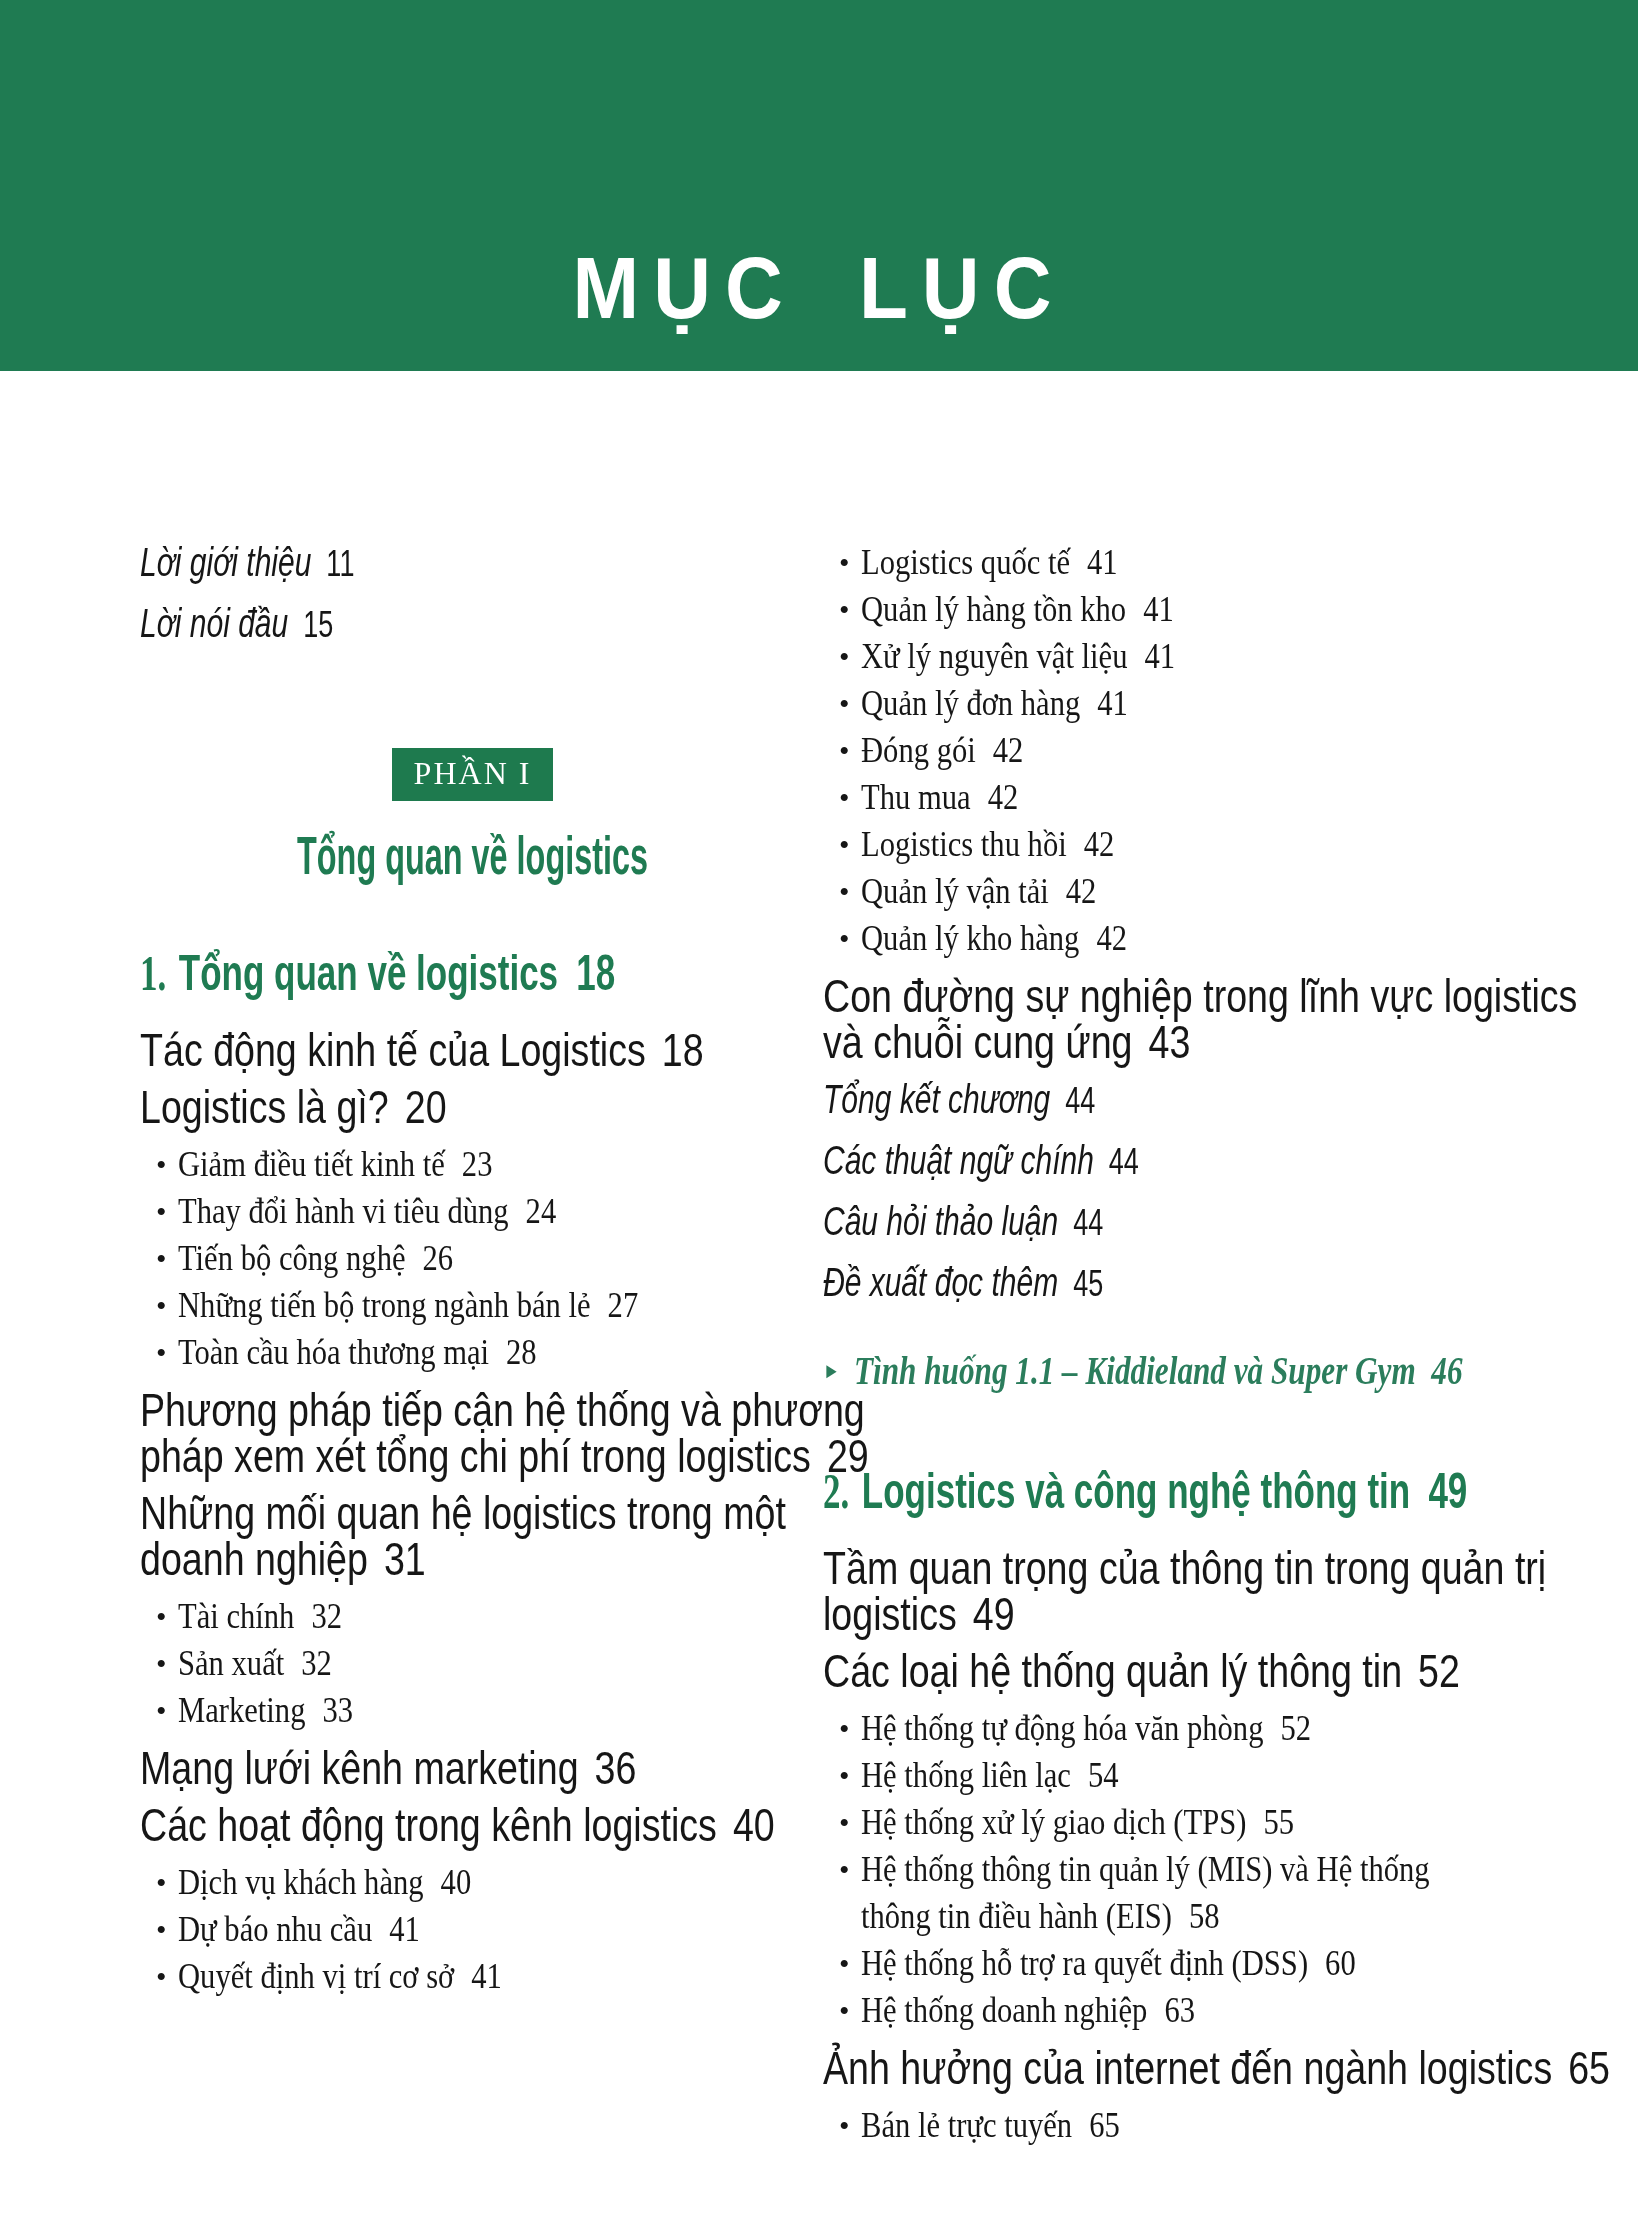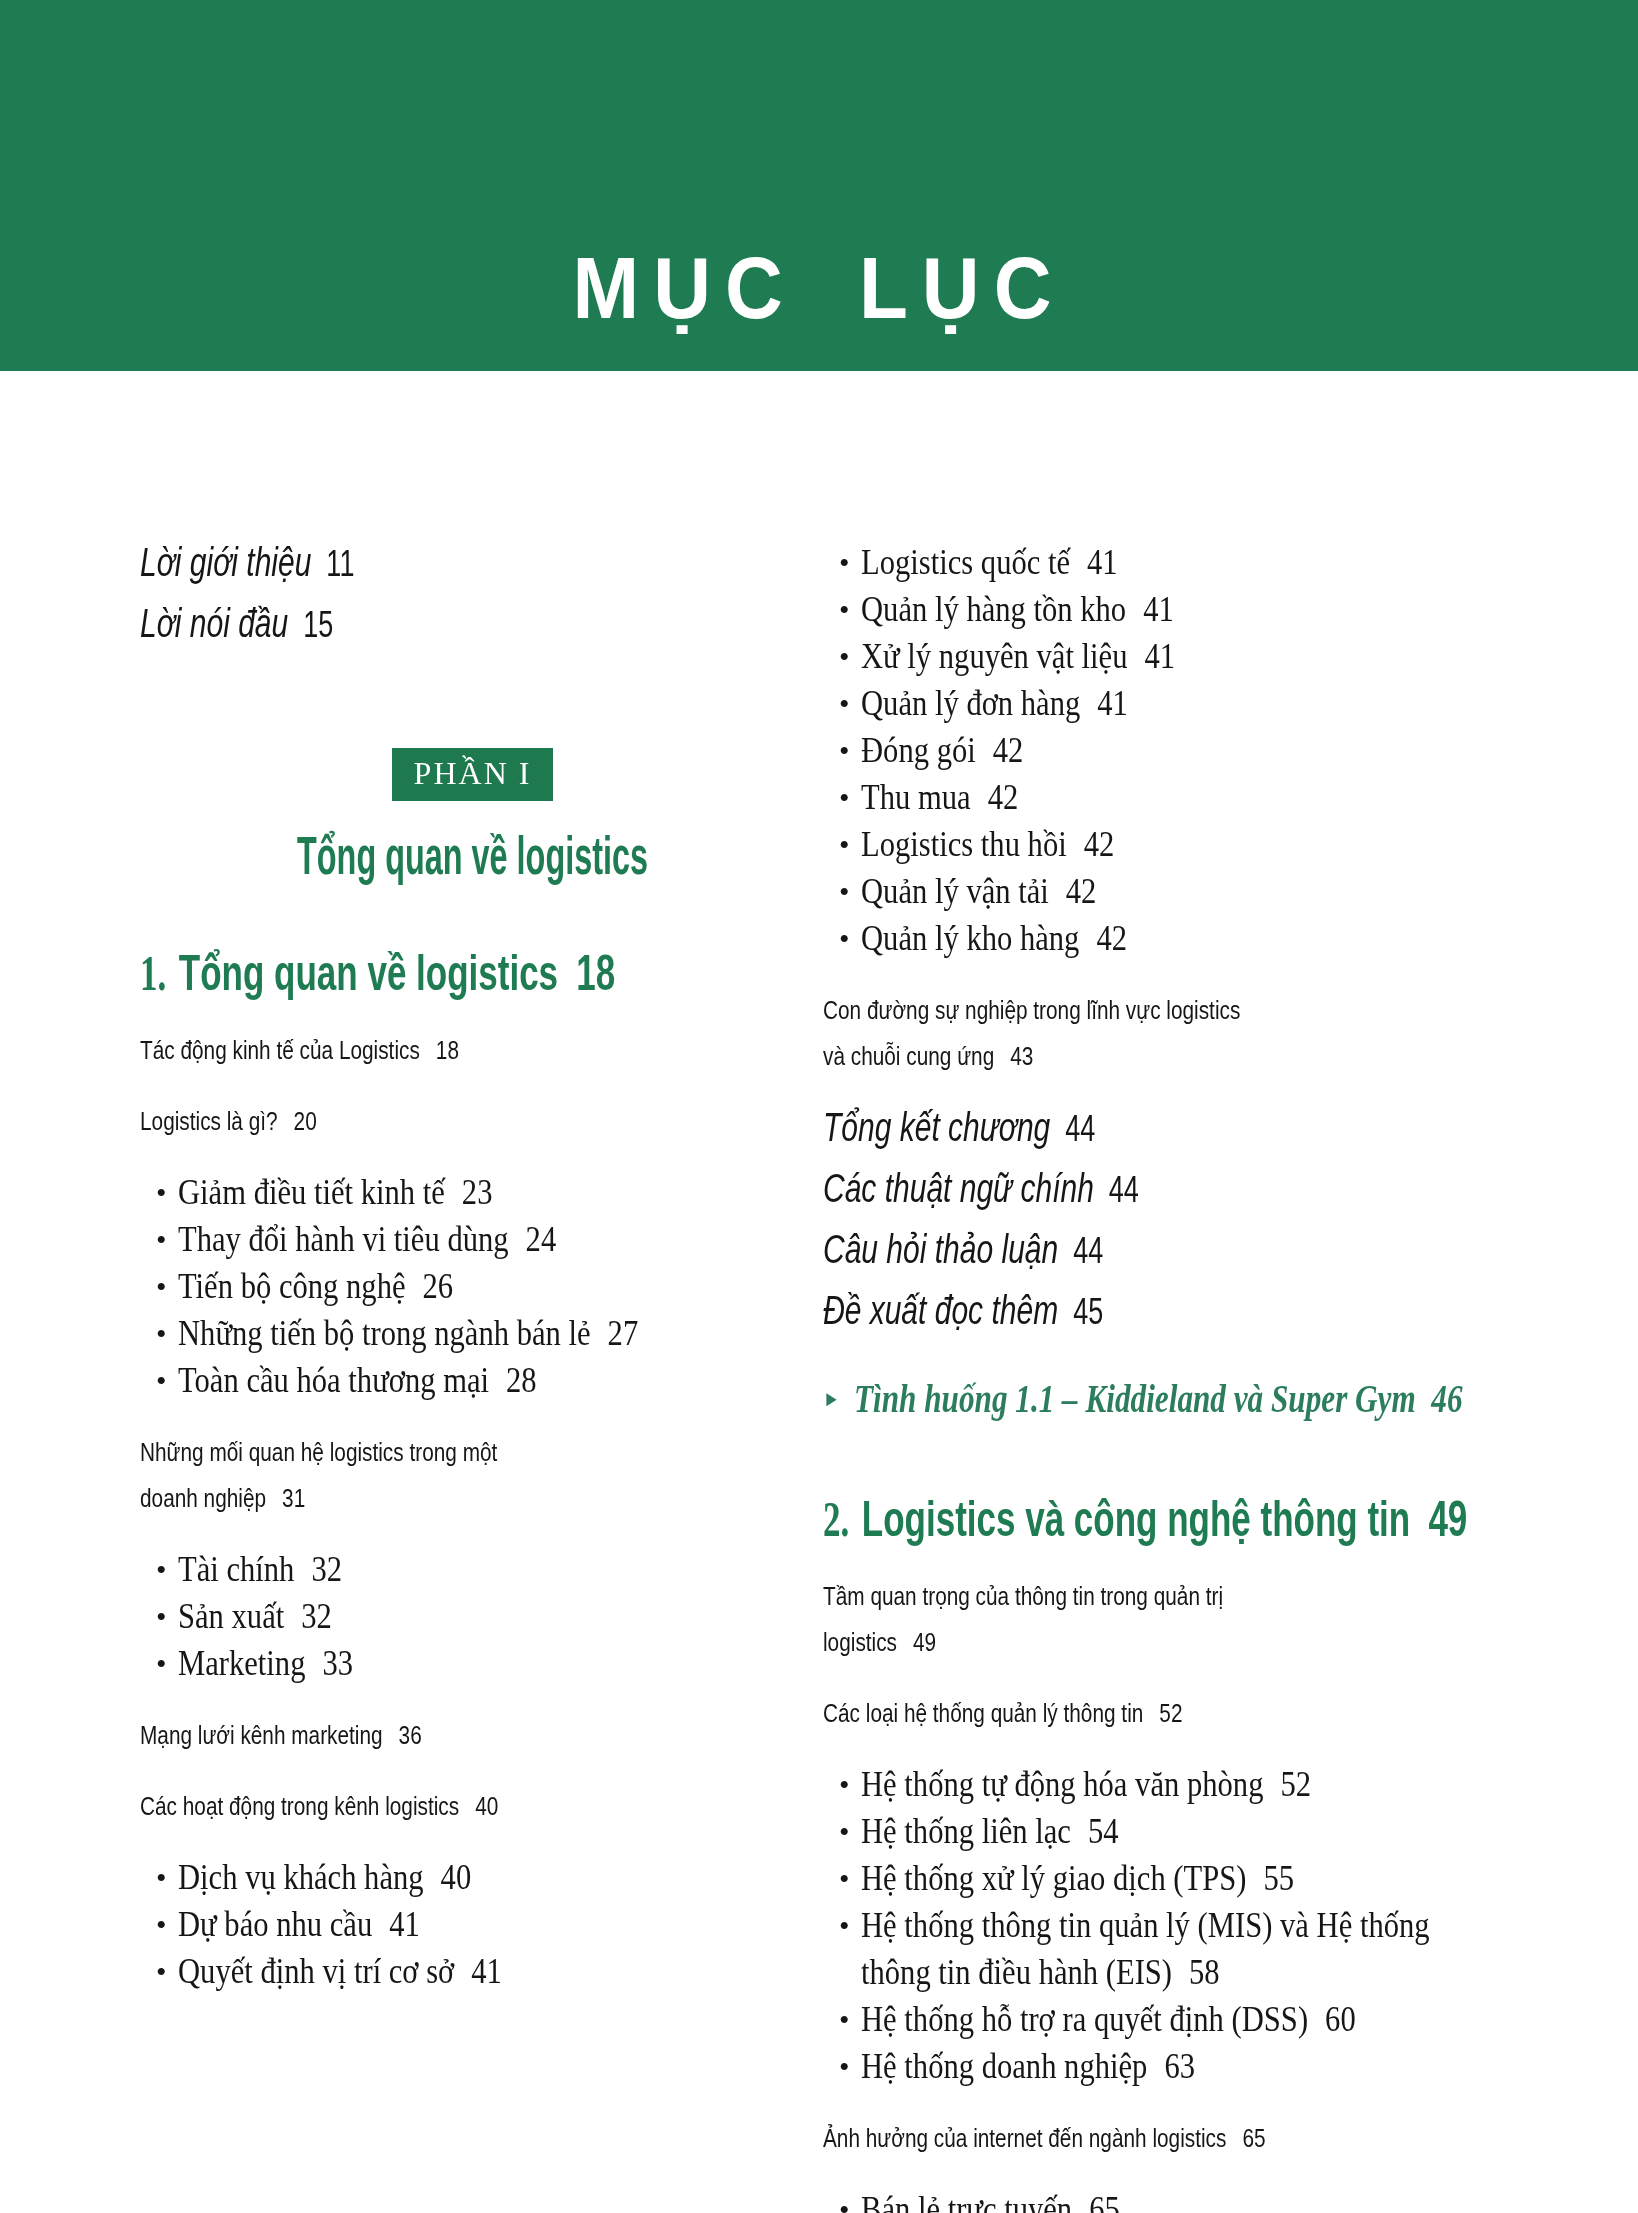--- a/index.html
+++ b/index.html
@@ -20,21 +20,21 @@
   }
   
   .content{
     display:flex;gap:18px;padding:168px 40px 0 140px;box-sizing:border-box;
   }
   .col-left{width:665px;flex:none;}
   .col-right{flex:1;min-width:0;}
   .entry{position:relative;}
   .line{display:block;white-space:nowrap;transform-origin:0 50%;}
   
-  .e-section{font-size:26px;line-height:46px;margin:25px 0;}
+  .e-section{font-size:47px;line-height:46px;margin:11px 0;}
   .e-section .line{transform:scaleX(.80);}
   
   .e-frontmatter{font-size:40px;line-height:46px;font-style:italic;margin:0 0 13px;}
   .e-frontmatter .line{transform:scaleX(.75);}
   .e-frontmatter .pg{font-style:normal;font-size:36px;}
   
   .e-bullet{
     font-family:"Liberation Serif",serif;font-size:36px;line-height:47px;
     padding-left:38px;margin:0;
   }
@@ -122,20 +122,24 @@
       </div>
       <div class="entry e-bullet">
         <span class="dot">•</span>
         <span class="line"><span>Những tiến bộ trong ngành bán lẻ</span><span class="pg">27</span></span>
       </div>
       <div class="entry e-bullet">
         <span class="dot">•</span>
         <span class="line"><span>Toàn cầu hóa thương mại</span><span class="pg">28</span></span>
       </div>
       <div class="entry e-section">
+        <span class="line"><span>Phương pháp tiếp cận hệ thống và phương</span></span>
+        <span class="line"><span>pháp xem xét tổng chi phí trong logistics</span><span class="pg">29</span></span>
+      </div>
+      <div class="entry e-section">
         <span class="line"><span>Những mối quan hệ logistics trong một</span></span>
         <span class="line"><span>doanh nghiệp</span><span class="pg">31</span></span>
       </div>
       <div class="entry e-bullet">
         <span class="dot">•</span>
         <span class="line"><span>Tài chính</span><span class="pg">32</span></span>
       </div>
       <div class="entry e-bullet">
         <span class="dot">•</span>
         <span class="line"><span>Sản xuất</span><span class="pg">32</span></span>

